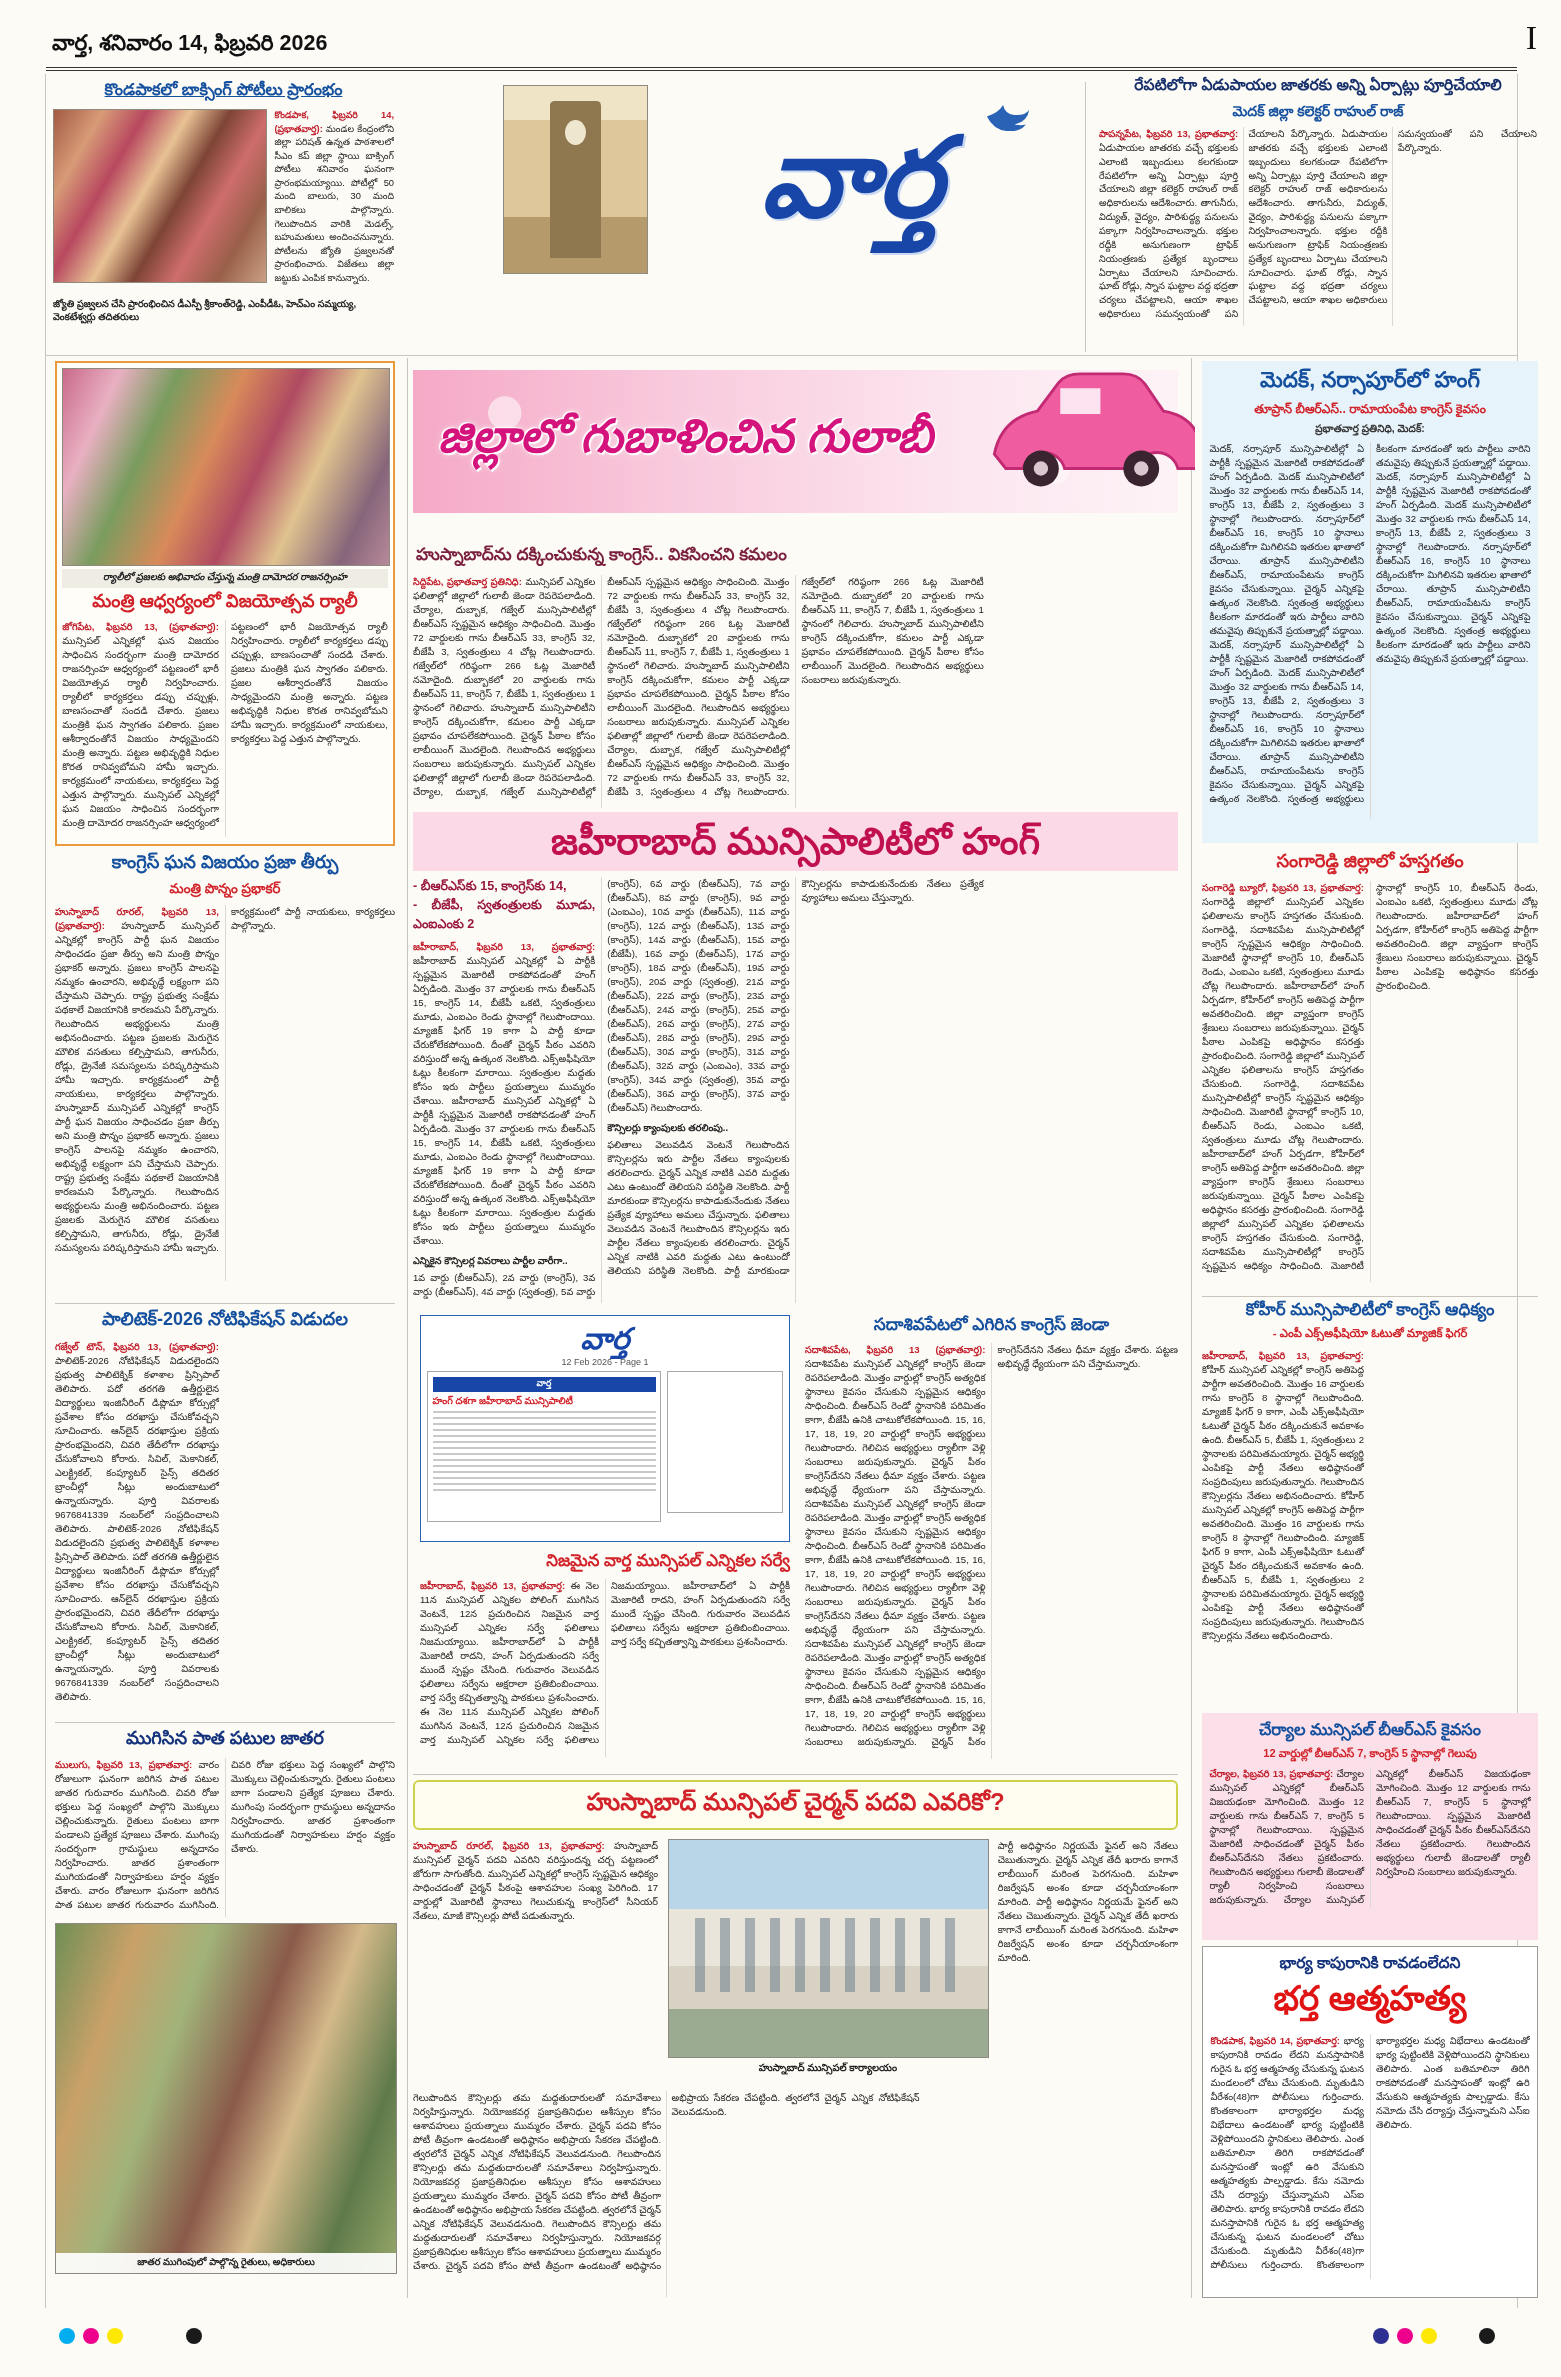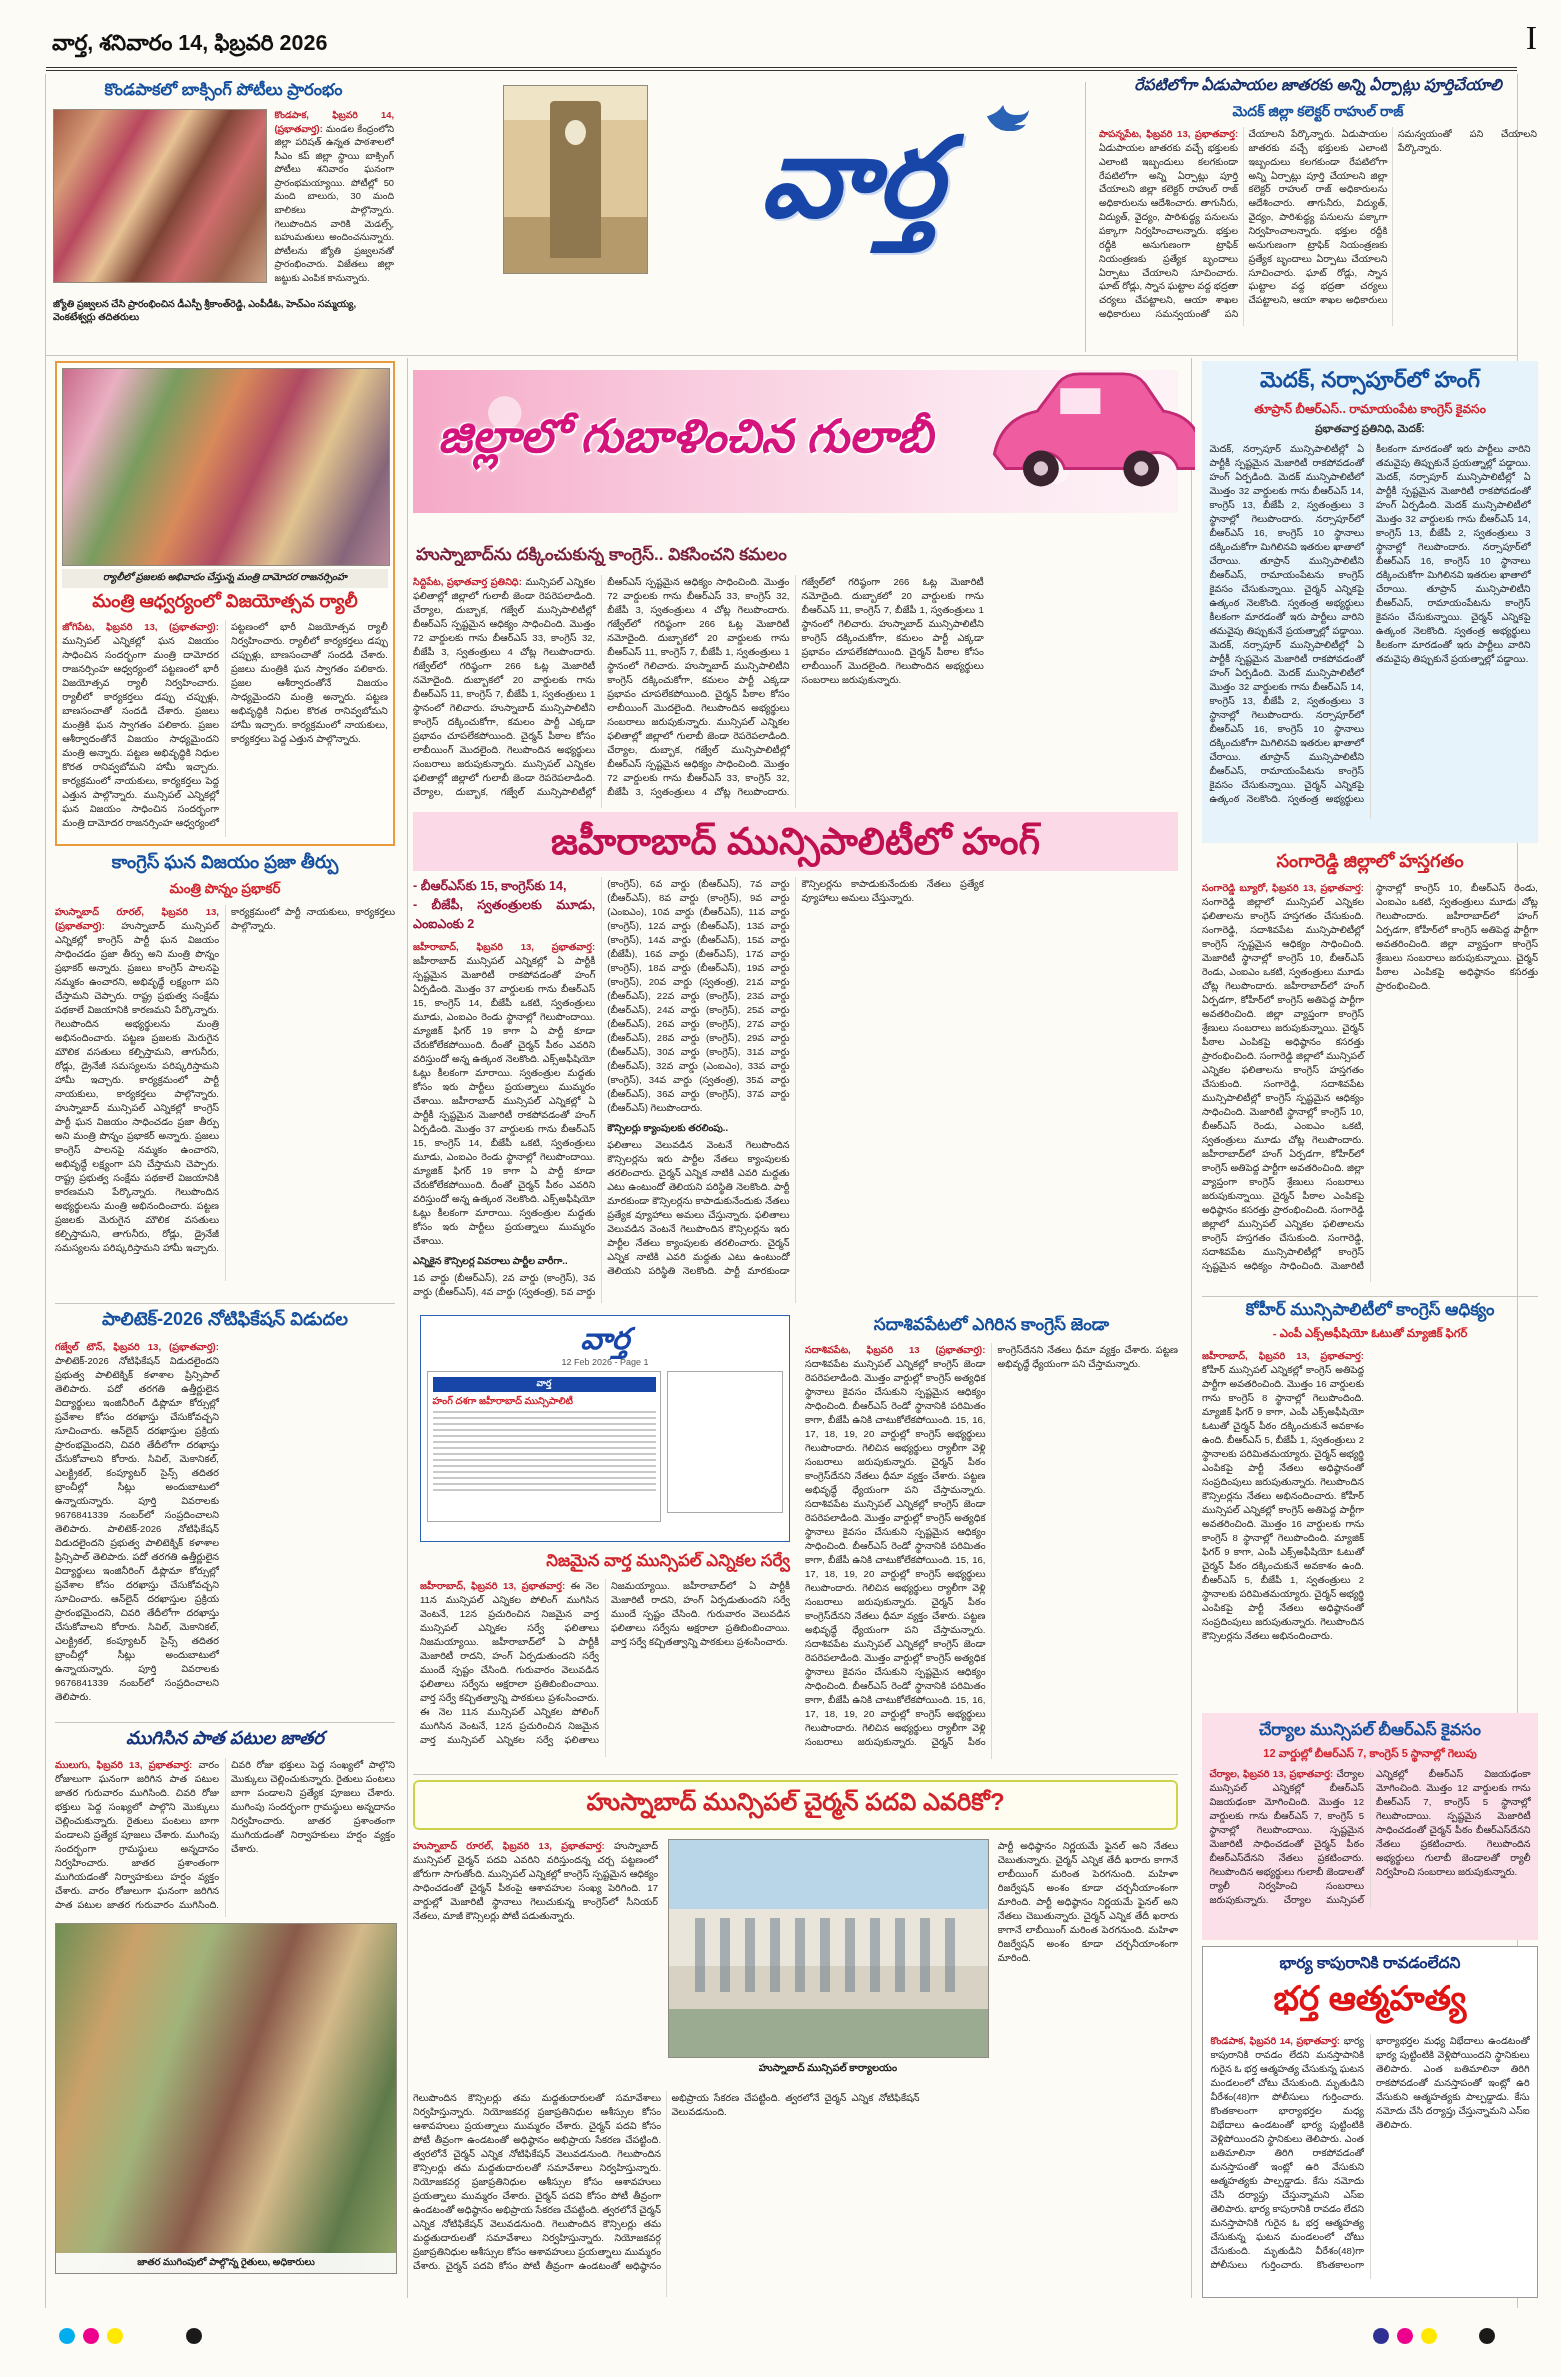--- a/index.html
+++ b/index.html
@@ -8,21 +8,21 @@
   .abs{position:absolute;box-sizing:border-box;}
   .center{text-align:center;}
   .body{font-size:9.6px;line-height:1.46;text-align:justify;overflow:hidden;column-fill:auto;}
   .c2{column-count:2;column-gap:12px;column-rule:0.7px solid #ddd9d2;}
   .c3{column-count:3;column-gap:10.4px;column-rule:0.7px solid #ddd9d2;}
   .c4{column-count:4;column-gap:12px;column-rule:0.7px solid #ddd9d2;}
   .body p{margin:0 0 6px 0;}
   .dl{font-weight:bold;color:#c11f2c;}
   .hl-blue{color:#15509e;font-weight:bold;}
   .hl-red{color:#d2232a;font-weight:bold;}
-  .hl-navy{color:#17306b;font-weight:bold;font-style:italic;}
+  .hl-navy{color:#17306b;font-weight:bold;}
   .sub-red{color:#d2232a;font-weight:bold;}
   .subhead{font-weight:bold;color:#222;margin:4.5px 0 3px 0;}
   .photo{border:0.7px solid #8f8a80;}
   .photo-crowd1{background:linear-gradient(120deg,#a35a43,#d79b77 16%,#b8485f 30%,#e7c294 44%,#7e4436 57%,#ce6d6d 70%,#9a5f49 84%,#caa184);}
   .photo-rally{background:linear-gradient(115deg,#c96a8a,#e9b0c2 14%,#7a9c5f 28%,#d88a5a 44%,#b04a62 58%,#e0c38f 72%,#86657a 88%,#b88a9a);}
   .photo-jatara{background:linear-gradient(110deg,#6f8f55,#c9a169 18%,#a1b37a 34%,#8a5a4a 52%,#d4b98a 66%,#5f7a4a 84%,#97a86a);}
   .photo-building{background:linear-gradient(180deg,#efe4c6 0 18%,#ddc79b 18% 70%,#b59a6c 70%);position:relative;overflow:hidden;}
   .tower{position:absolute;left:32%;top:8%;width:36%;height:84%;background:#8f7850;border-radius:4.5px 4.5px 0 0;}
   .tower:before{content:"";position:absolute;left:30%;top:12%;width:40%;height:16%;background:#efe6cf;border-radius:50%;}
   .photo-office{background:linear-gradient(180deg,#b9d6e9 0 32%,#e9e5da 32% 58%,#d7d2c4 58% 78%,#9aab92 78%);position:relative;overflow:hidden;}
@@ -53,21 +53,21 @@
   <div class="abs" style="left:46px;top:67px;width:1471px;height:3.7px;border-top:0.7px solid #333;border-bottom:0.7px solid #333;"></div>
 
   <div class="vr" style="left:45px;top:74px;height:2234px;"></div>
   <div class="vr" style="left:1517px;top:74px;height:2234px;"></div>
   <div class="vr" style="left:1085px;top:82px;height:270px;"></div>
   <div class="vr" style="left:407px;top:358px;height:1940px;"></div>
   <div class="vr" style="left:1191px;top:358px;height:1940px;"></div>
   <div class="hr" style="left:46px;top:355px;width:1471px;"></div>
 
   <div class="abs" style="left:53px;top:80px;width:341px;height:273px;">
-    <div class="hl-blue center" style="font-size:16.3px;margin-bottom:6px;">కొండపాకలో బాక్సింగ్ పోటీలు ప్రారంభం</div>
+    <div class="hl-blue center" style="font-size:16.3px;margin-bottom:6px;text-decoration:underline;">కొండపాకలో బాక్సింగ్ పోటీలు ప్రారంభం</div>
     <div style="overflow:hidden;height:183px;">
       <div class="photo photo-crowd1" style="float:left;width:212px;height:172px;margin-right:7.4px;"></div>
       <div class="body" style="font-size:9.3px;height:178px;">
         <span class="dl">కొండపాక, ఫిబ్రవరి 14, (ప్రభాతవార్త):</span>
         <span>మండల కేంద్రంలోని జిల్లా పరిషత్ ఉన్నత పాఠశాలలో సీఎం కప్ జిల్లా స్థాయి బాక్సింగ్ పోటీలు శనివారం ఘనంగా ప్రారంభమయ్యాయి. పోటీల్లో 50 మంది బాలురు, 30 మంది బాలికలు పాల్గొన్నారు. గెలుపొందిన వారికి మెడల్స్, బహుమతులు అందించనున్నారు. పోటీలను జ్యోతి ప్రజ్వలనతో ప్రారంభించారు. విజేతలు జిల్లా జట్టుకు ఎంపిక కానున్నారు.</span>
       </div>
     </div>
     <div class="caption" style="font-size:9.6px;margin-top:4.5px;line-height:1.4;">జ్యోతి ప్రజ్వలన చేసి ప్రారంభించిన డీఎస్పీ శ్రీకాంత్‌రెడ్డి, ఎంపీడీఓ, హెచ్ఎం సమ్మయ్య, వెంకటేశ్వర్లు తదితరులు</div>
   </div>
 

